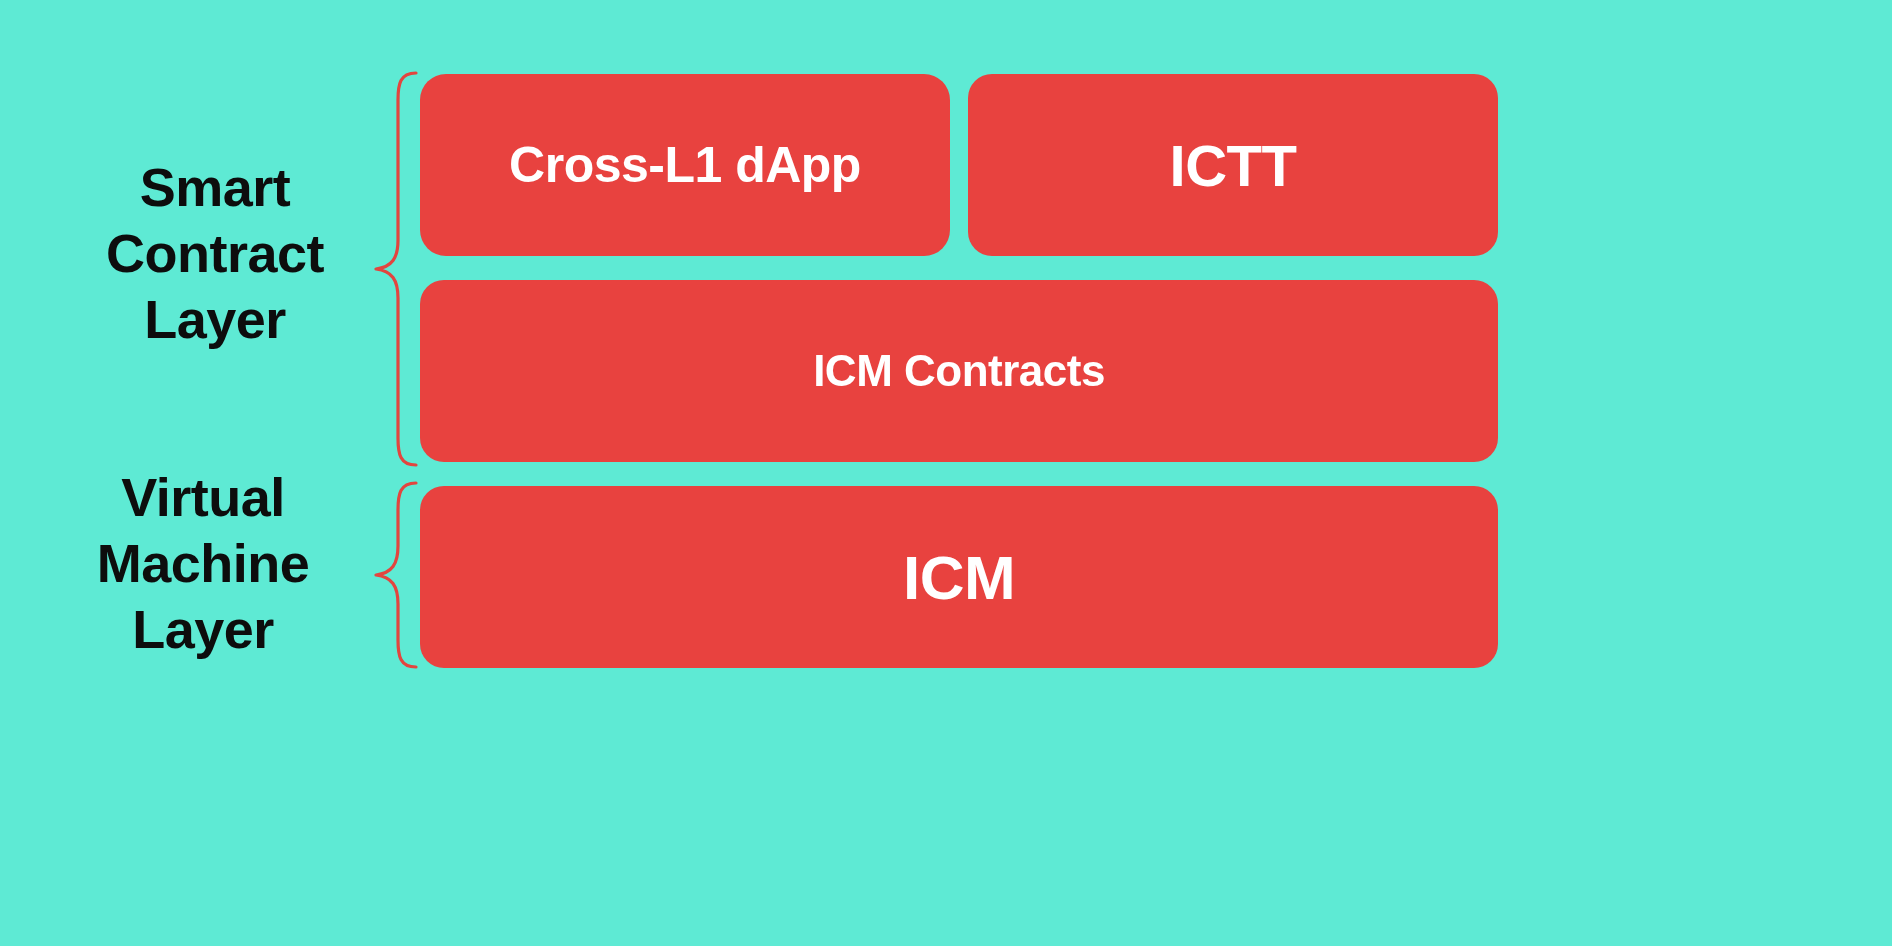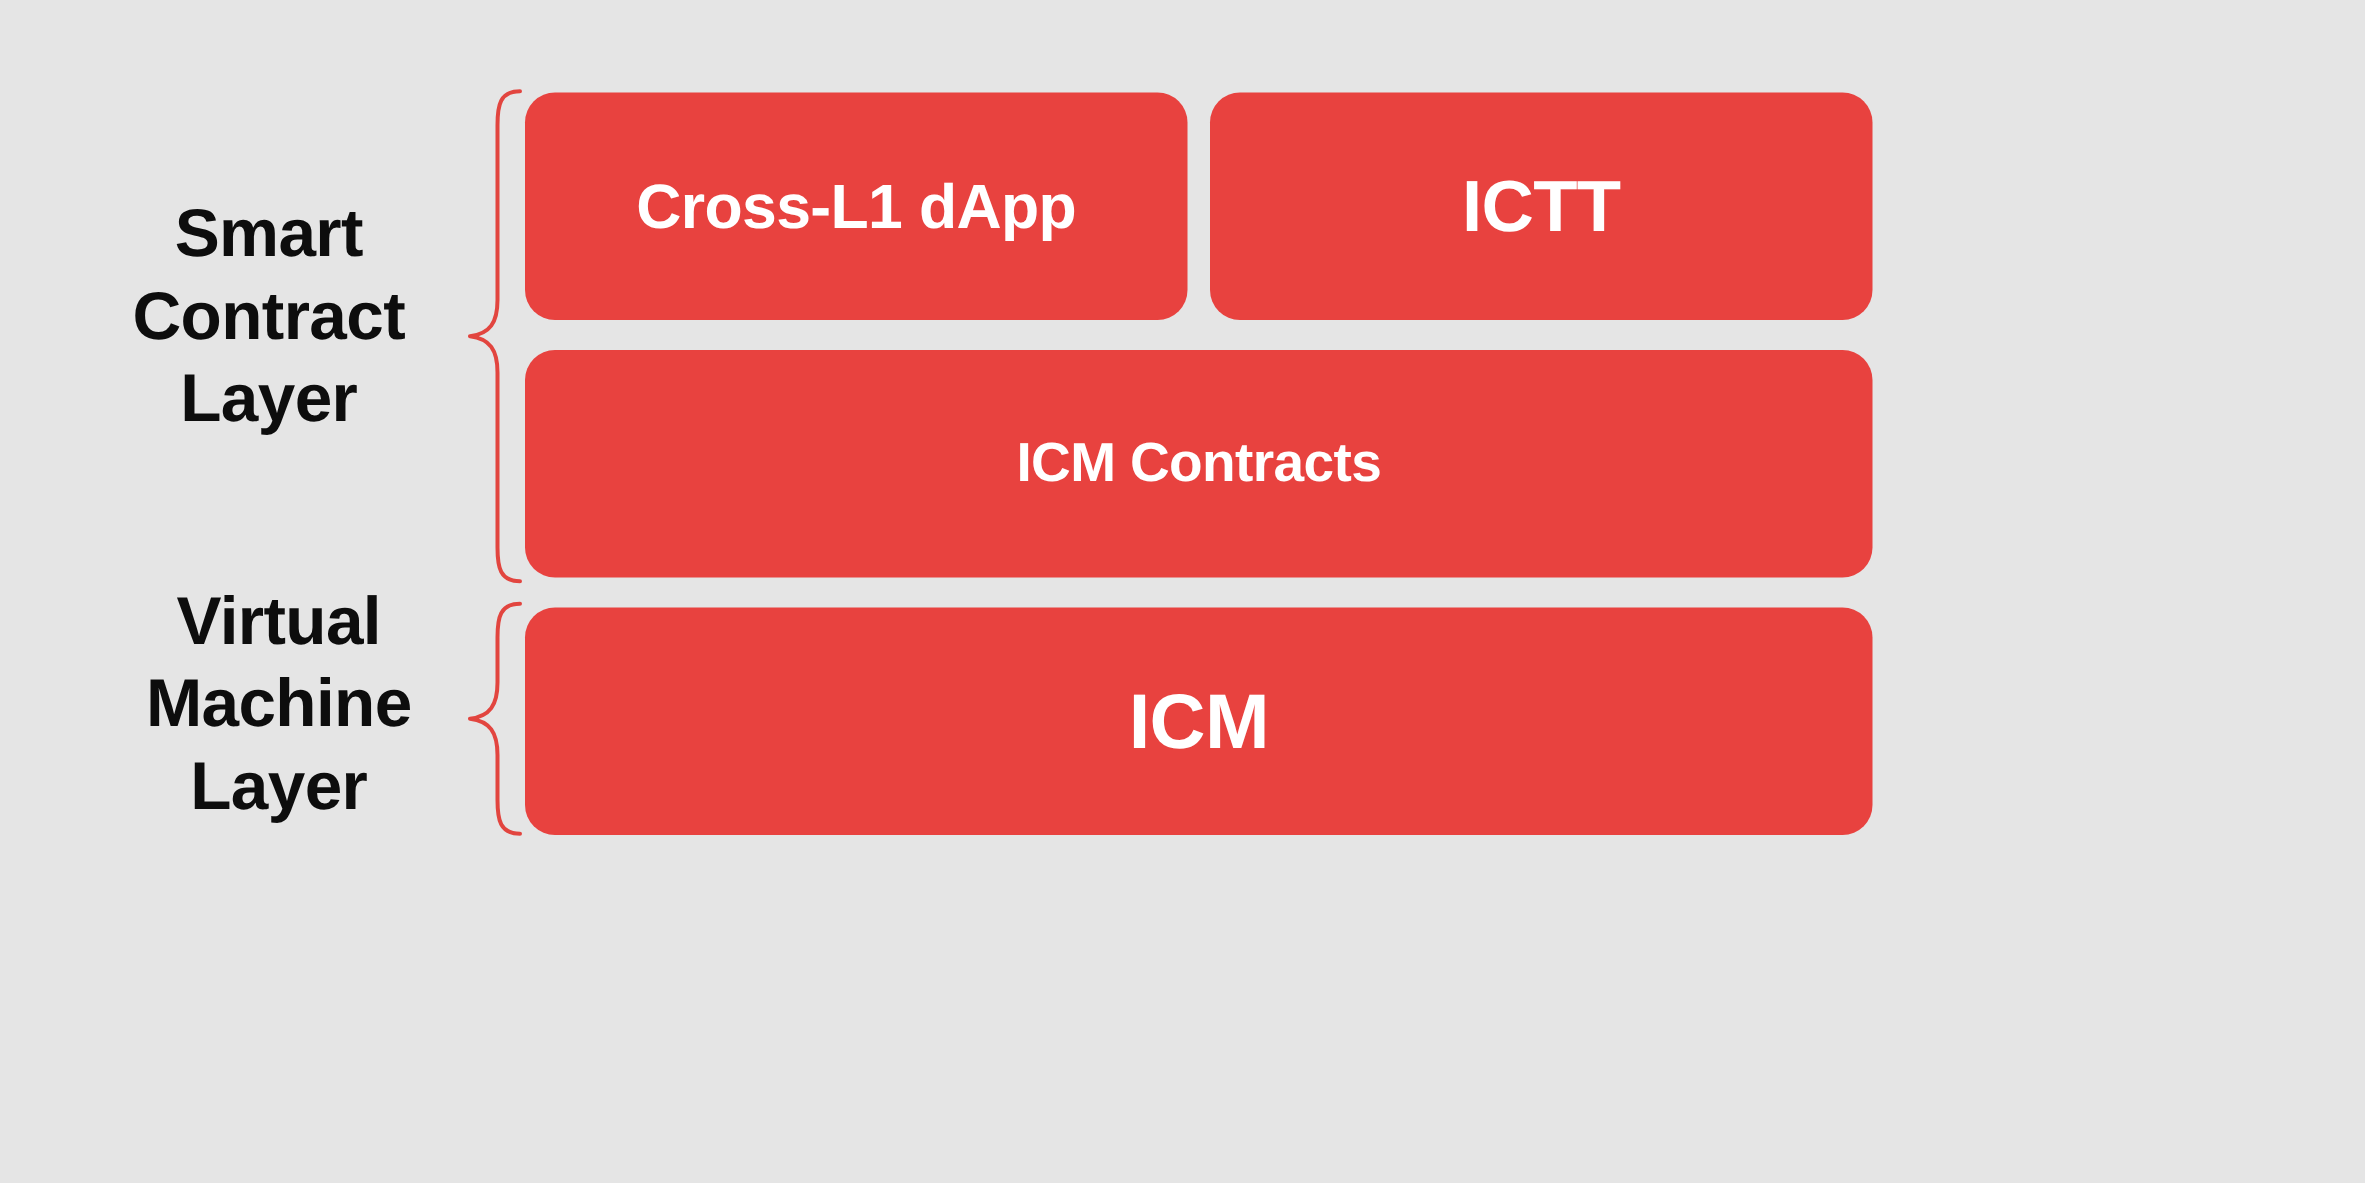--- a/index.html
+++ b/index.html
@@ -11,42 +11,42 @@
     width: 1892px;
     height: 946px;
     font-family: "Liberation Sans", sans-serif;
     overflow: hidden;
   }
 
   #stage {
     position: relative;
     width: 1892px;
     height: 946px;
-    background: #e5e5e5;
+    background: #5eead4;
   }
 
   
   .group-label {
     position: absolute;
     text-align: center;
     font-weight: bold;
     color: #0d0d0d;
     font-size: 54px;
     line-height: 1.22;
     letter-spacing: -0.5px;
     white-space: pre-line;
     font-family: "Liberation Sans", sans-serif;
   }
   #label-smart-contract-layer {
     left: 60px;
     top: 155px;
     width: 310px;
   }
   #label-virtual-machine-layer {
-    left: 68px;
+    left: 48px;
     top: 465px;
     width: 310px;
     text-align: center;
   }
 
   
   .brace {
     position: absolute;
     left: 372px;
   }
@@ -78,20 +78,21 @@
     letter-spacing: -0.5px;
     font-family: "Liberation Sans", sans-serif;
     box-sizing: border-box;
   }
   #box-cross-l1-dapp {
     left: 420px;
     top: 74px;
     width: 530px;
     height: 182px;
     font-size: 50px;
+    border-radius: 26px;
   }
   #box-ictt {
     left: 968px;
     top: 74px;
     width: 530px;
     height: 182px;
     font-size: 58px;
     border-radius: 24px;
   }
   #box-icm-contracts {

